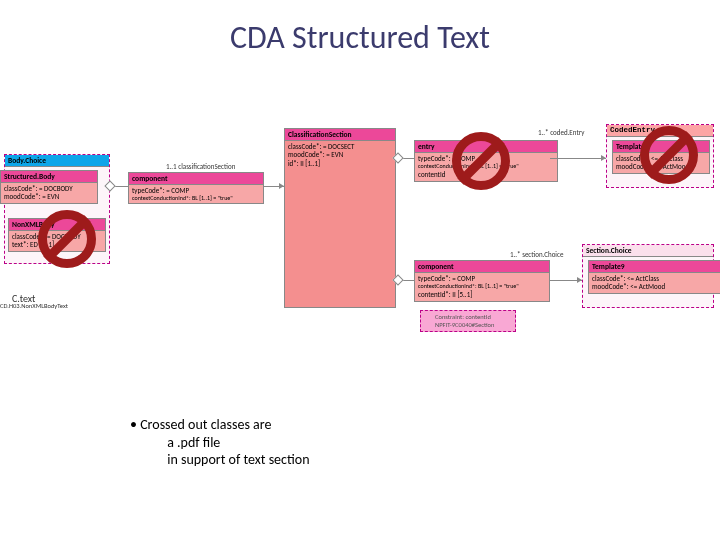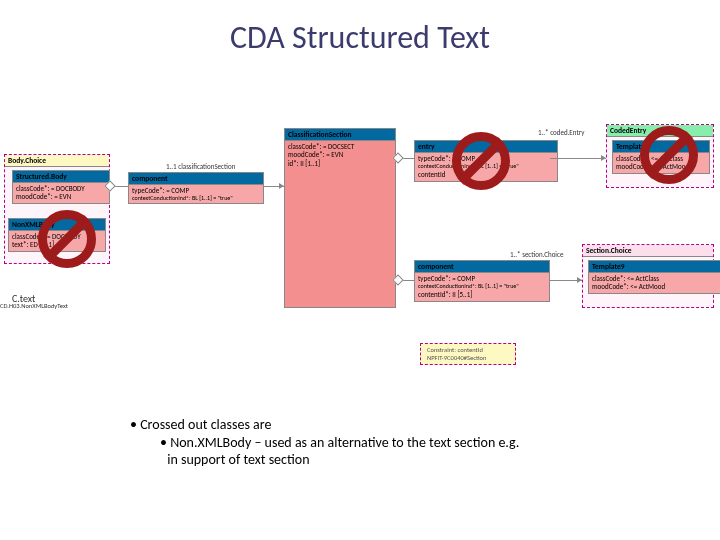--- a/index.html
+++ b/index.html
@@ -1,49 +1,49 @@
 <!DOCTYPE html>
 <html><head>
 <meta charset="utf-8">
 <style>
   * { margin: 0; padding: 0; box-sizing: border-box; }
   body { font-family: Calibri, Arial, sans-serif; width: 720px; height: 540px; background: #fff; position: relative; overflow: hidden; }
   .title { font-size: 32px; color: #3b3b6d; text-align: center; padding-top: 18px; font-weight: 400; }
   .diagram { position: absolute; top: 110px; left: 0; width: 720px; height: 280px; }
   .box { position: absolute; font-size: 7px; line-height: 1.2; border: 1px solid #888; }
   .classbox { background: #f7a7a7; }
-  .header { background: #0369a1; border-bottom: 1px solid #888; padding: 1px 3px; font-weight: bold; font-size: 7.5px; }
+  .header { background: #ec4899; border-bottom: 1px solid #888; padding: 1px 3px; font-weight: bold; font-size: 7.5px; }
   .body { padding: 2px 3px; }
   .bigclass { background: #f48f8f; }
   .label { position: absolute; font-size: 7px; color: #333; }
   .dashed { border-style: dashed; border-color: #b08; }
   .line { position: absolute; background: #888; }
   .arrow-r { position: absolute; width: 0; height: 0; border-left: 5px solid #888; border-top: 3px solid transparent; border-bottom: 3px solid transparent; }
   .diamond { position: absolute; width: 8px; height: 8px; transform: rotate(45deg); border: 1px solid #888; background: #fff; }
   .prohibit { position: absolute; width: 58px; height: 58px; }
   .prohibit .ring { width: 100%; height: 100%; border: 9px solid #9e1b1b; border-radius: 50%; position: absolute; }
   .prohibit .bar { position: absolute; width: 100%; height: 9px; background: #9e1b1b; top: 50%; left: 0; transform: translateY(-50%) rotate(-45deg); }
   .notes { position: absolute; top: 400px; left: 130px; width: 540px; font-size: 14px; color: #000; line-height: 1.25; margin-top: 16px; }
   .notes .b1 { padding-left: 0; }
   .notes .b2 { padding-left: 30px; }
   .dot { display: inline-block; width: 4px; }
-  .constraint { position: absolute; font-size: 6.5px; border: 1px dashed #b08; padding: 2px 6px; background: #fef9c3; color: #555; margin-top: 33px; }
+  .constraint { position: absolute; font-size: 6.5px; border: 1px dashed #b08; padding: 2px 14px; background: #f9a8d4; color: #555; }
 </style>
 </head>
 <body>
 
 <div class="title">CDA Structured Text</div>
 
 <div class="diagram">
 
   <div class="box dashed" style="left:4px; top:44px; width:106px; height:110px; background:#fdf5f9;">
-    <div class="header" style="background:#fef9c3;">Body.Choice</div>
+    <div class="header" style="background:#0ea5e9;">Body.Choice</div>
   </div>
 
-  <div class="box classbox" style="left:12px; top:60px; width:98px; height:34px;">
+  <div class="box classbox" style="left:0; top:60px; width:98px; height:34px;">
     <div class="header">Structured.Body</div>
     <div class="body">
       <div>classCode*: = DOCBODY</div>
       <div>moodCode*: = EVN</div>
     </div>
   </div>
 
   <div class="box classbox" style="left:8px; top:108px; width:98px; height:34px;">
     <div class="header">NonXMLBody</div>
     <div class="body">
@@ -72,21 +72,21 @@
   <div class="box classbox" style="left:414px; top:30px; width:144px; height:42px;">
     <div class="header">entry</div>
     <div class="body">
       <div>typeCode*: = COMP</div>
       <div style="font-size:6px;">contextConductionInd*: BL [1..1] = "true"</div>
       <div>contentId</div>
     </div>
   </div>
 
   <div class="box dashed" style="left:606px; top:14px; width:108px; height:64px; background:#fdf5f9;">
-    <div class="header" style="background:#86efac;">CodedEntry</div>
+    <div class="header" style="background:#fca5a5;font-family:Liberation Mono, monospace;">CodedEntry</div>
   </div>
 
   <div class="box classbox" style="left:612px; top:30px; width:98px; height:34px;">
     <div class="header">Template1</div>
     <div class="body">
       <div>classCode*: &lt;= ActClass</div>
       <div>moodCode*: &lt;= ActMood</div>
     </div>
   </div>
 
@@ -145,15 +145,15 @@
   </div>
   <div class="prohibit" style="left:640px; top:16px;">
     <div class="ring"></div>
       <div class="bar"></div>
   </div>
 
 </div>
 
 <div class="notes">
   <div class="b1">• <span>Crossed out classes are</span></div>
-  <div class="b2">• <span>Non.XMLBody – used as an alternative to the text section e.g.</span></div>
+  <div class="b2"><span class="dot"></span> <span>a .pdf file</span></div>
   <div class="b2"><span class="dot"></span> <span>in support of text section</span></div>
 </div>
 
 </body></html>

